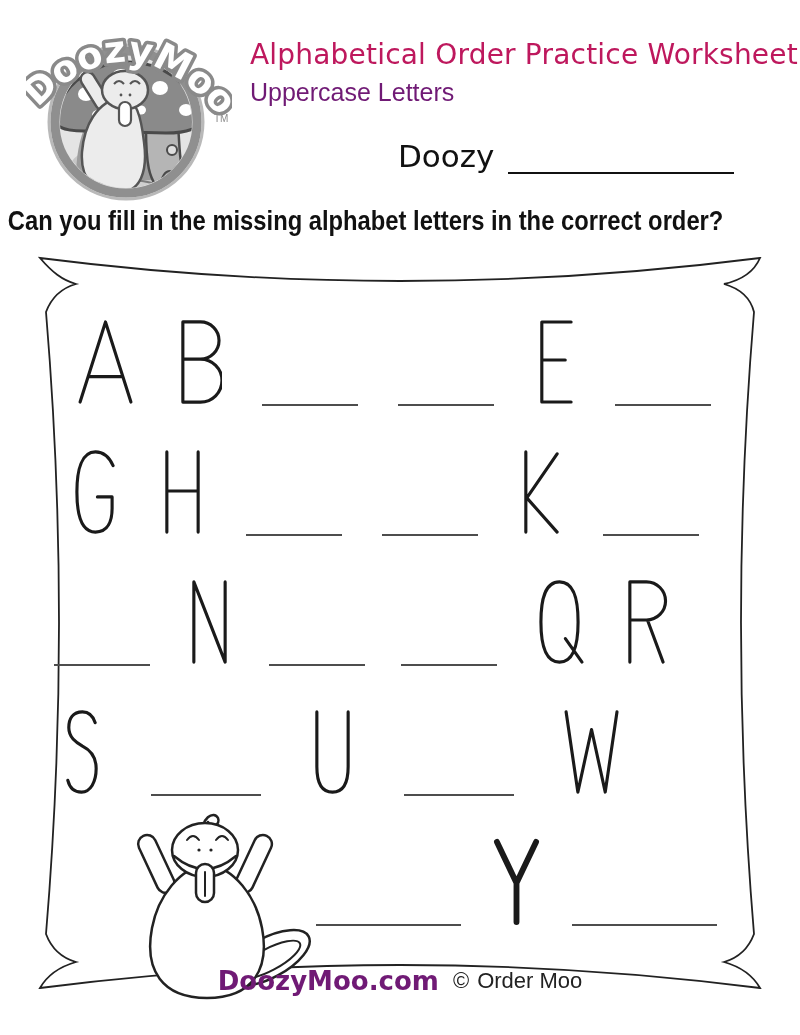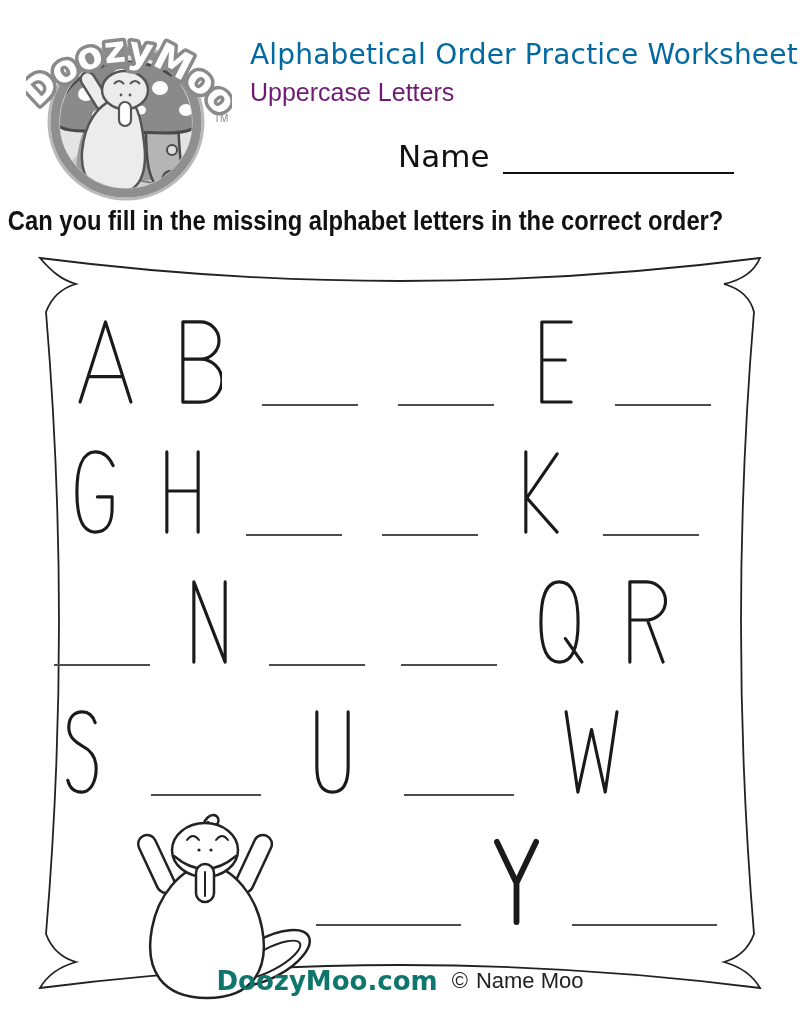--- a/index.html
+++ b/index.html
@@ -4,21 +4,21 @@
 <style>
   html,body{margin:0;padding:0;}
   body{
     width:800px;height:1035px;position:relative;background:#ffffff;
     font-family:"Liberation Sans",sans-serif;color:#1a1a1a;overflow:hidden;
   }
   
   .logo{position:absolute;left:26px;top:22px;width:206px;height:182px;}
   .header-text{position:absolute;left:250px;top:38px;width:520px;}
   .title{font-family:"DejaVu Sans",sans-serif;font-size:28px;font-weight:500;
-         letter-spacing:.2px;white-space:nowrap;color:#0369a1;}
+         letter-spacing:.2px;white-space:nowrap;color:#be185d;}
   .subtitle{font-family:"Liberation Sans",sans-serif;font-size:25px;margin-top:7px;color:#701a75;}
   .name-row{position:absolute;left:398px;top:138px;width:336px;display:flex;align-items:flex-end;}
   .name-label{font-family:"DejaVu Sans",sans-serif;font-size:31px;font-weight:500;color:#111;}
   .name-line{flex:1;margin-left:14px;border-bottom:2.5px solid #111;height:34px;}
   .question-wrap{position:absolute;left:0;top:206px;width:732px;display:flex;justify-content:center;}
   .question{font-family:"Liberation Sans",sans-serif;font-weight:700;font-size:27px;
             white-space:nowrap;transform:scaleX(.88);color:#111;}
   
   .frame{position:absolute;left:26px;top:240px;width:748px;height:766px;}
   
@@ -30,21 +30,21 @@
   .r4{padding-left:34px;gap:48px;}
   .r5{padding-left:290px;gap:30px;}
   .blank{width:96px;height:6px;border-bottom:2px solid #4d4d4d;}
   .r4 .blank{width:110px;}
   .r5 .blank{width:145px;}
   .letter svg{display:block;}
   
   .mascot{position:absolute;left:100px;top:808px;width:215px;height:200px;}
   .footer{position:absolute;left:0;top:966px;width:800px;display:flex;
           justify-content:center;align-items:center;gap:14px;}
-  .site{font-family:"DejaVu Sans",sans-serif;font-size:26px;font-weight:700;color:#0f766e;}
+  .site{font-family:"DejaVu Sans",sans-serif;font-size:26px;font-weight:700;color:#701a75;}
   .copy-symbol{font-size:22px;color:#222;}
   .owner{font-size:22px;color:#222;margin-left:-6px;}
 </style>
 </head>
 <body>
 
 <div class="logo">
   <svg width="206" height="182" viewBox="0 0 206 182">
     <defs>
         <clipPath id="badgeClip">
@@ -84,21 +84,21 @@
     <text x="188" y="100" font-size="10" fill="#8a8a8a" font-family="'Liberation Sans',sans-serif">TM</text>
   </svg>
 </div>
 
 <div class="header-text">
   <div class="title">Alphabetical Order Practice Worksheet</div>
   <div class="subtitle">Uppercase Letters</div>
 </div>
 
 <div class="name-row">
-  <span class="name-label">Name</span>
+  <span class="name-label">Doozy</span>
   <span class="name-line"></span>
 </div>
 
 <div class="question-wrap">
   <div class="question">Can you fill in the missing alphabet letters in the correct order?</div>
 </div>
 
 <svg class="frame" viewBox="0 0 748 766">
   <path d="M 14 18
            Q 374 64 734 18
@@ -222,14 +222,14 @@
     <circle cx="111" cy="42" r="1.6" fill="#222" stroke="none"></circle>
     <path d="M74 48 Q105 74 136 48" fill="none"></path>
     <rect x="96" y="56" width="18" height="38" rx="9"></rect>
     <path d="M105 64 L105 88" fill="none" stroke-width="2"></path>
   </g>
 </svg>
 
 <div class="footer">
   <span class="site">DoozyMoo.com</span>
   <span class="copy-symbol">©</span>
-  <span class="owner">Name Moo</span>
+  <span class="owner">Order Moo</span>
 </div>
 
 </body></html>

